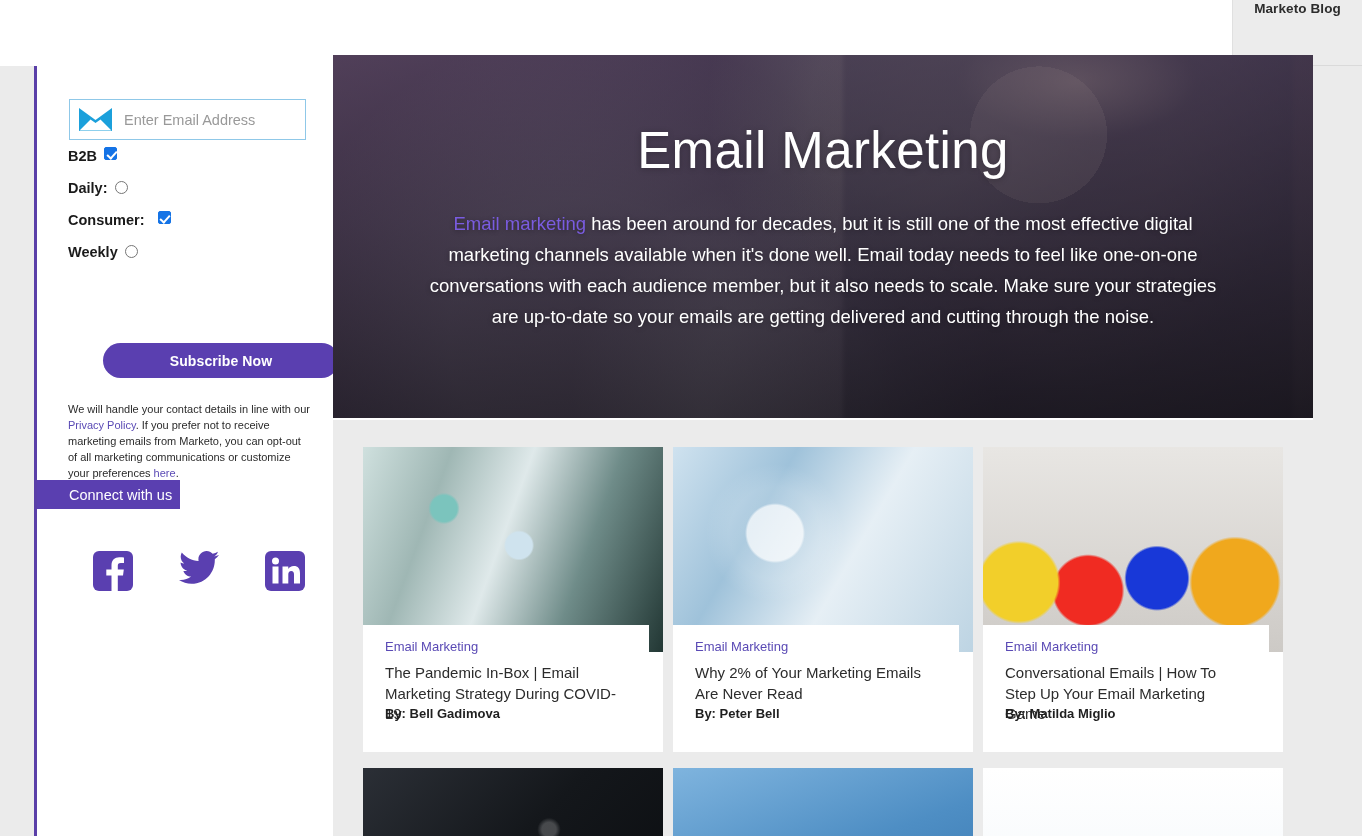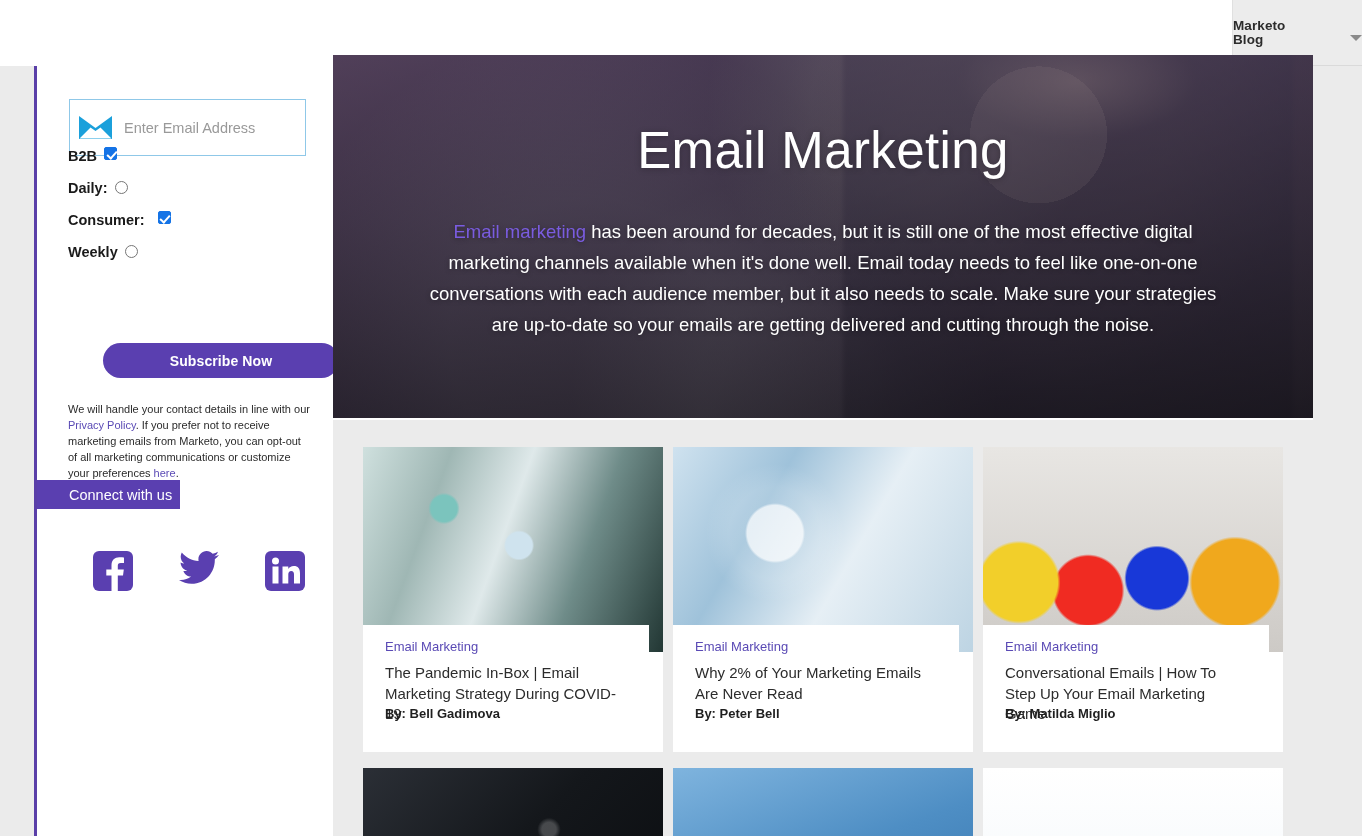--- a/index.html
+++ b/index.html
@@ -23,21 +23,21 @@
     position: absolute; left: 0; top: 0;
     width: 1362px; height: 66px;
     background: #ffffff;
   }
   .blog-switcher {
     position: absolute; right: 0; top: 0;
     width: 130px; height: 66px;
     background: #ececec;
     border-left: 1px solid #e0e0e0;
     border-bottom: 1px solid #dadada;
-    display: flex; 
+    display: flex; flex-direction: column;
     align-items: center; justify-content: center;
     cursor: pointer;
     gap: 31px;
   }
   .blog-switcher .label {
     font-size: 13.5px; font-weight: bold; color: #2c2c2c;
     letter-spacing: .1px; line-height: 1;
   }
   .blog-switcher .caret {
     margin-top: 11px;
@@ -67,21 +67,21 @@
   
   .sidebar {
     position: absolute; left: 34px; top: 66px;
     width: 299px; height: 770px;
     background: #ffffff;
     border-left: 3px solid #5a3fa8;
   }
 
   .email-field {
     position: absolute; left: 32px; top: 33px;
-    width: 237px; height: 57px;
+    width: 237px; height: 41px;
     border: 1px solid #8fc8e8;
     background: #ffffff;
     display: flex; align-items: center;
   }
   .env-icon {
     margin-left: 9px;
     width: 33px; height: 23px;
     flex: 0 0 auto;
   }
   .email-input {
@@ -210,21 +210,21 @@
     padding-top: 66px;
   }
   .hero-title {
     color: #ffffff;
     font-size: 51px; font-weight: 300;
     letter-spacing: .4px;
     margin: 0 0 24px 0;
     text-shadow: 0 1px 6px rgba(0,0,0,.25);
   }
   .hero-copy {
-    width: 800px; margin: 12px;
+    width: 800px; margin: 4px;
     text-align: center;
     color: #ffffff;
     font-size: 18.5px; line-height: 31px;
     text-shadow: 0 1px 5px rgba(0,0,0,.35);
   }
   .hero-copy a { color: #7a5ce0; text-decoration: none; }
 
   
   .cards {
     position: absolute; left: 363px; top: 447px;

